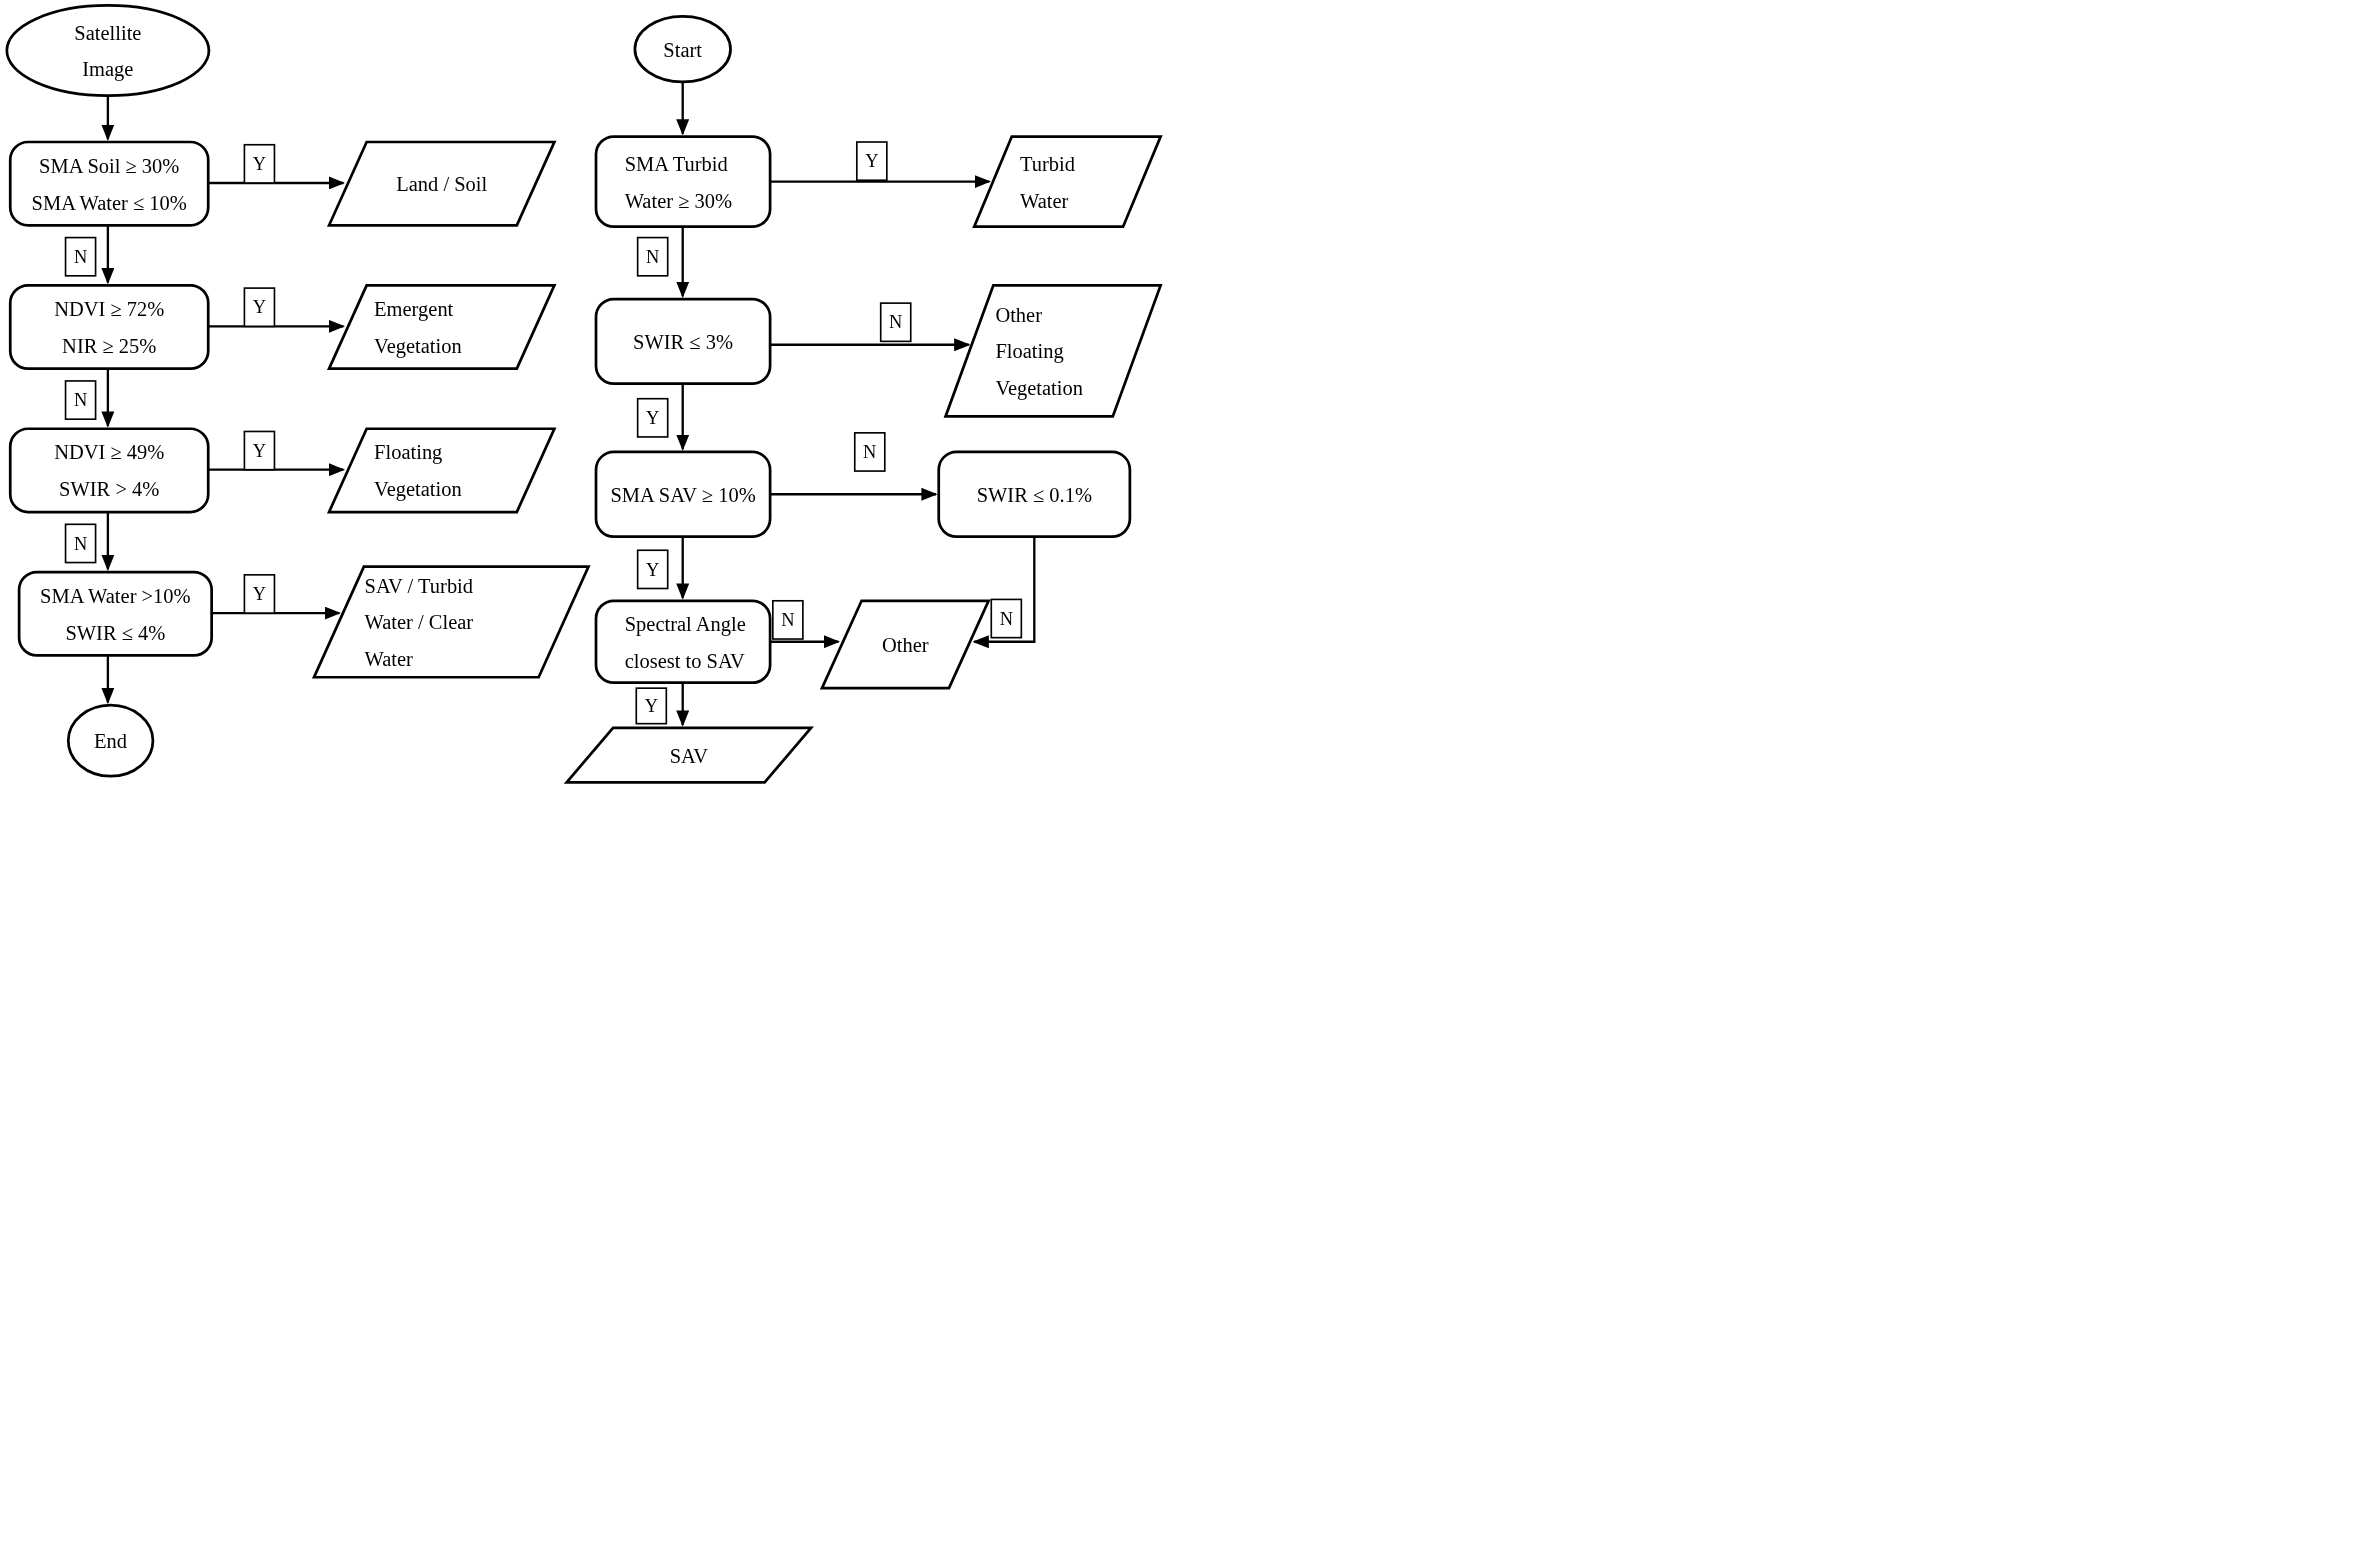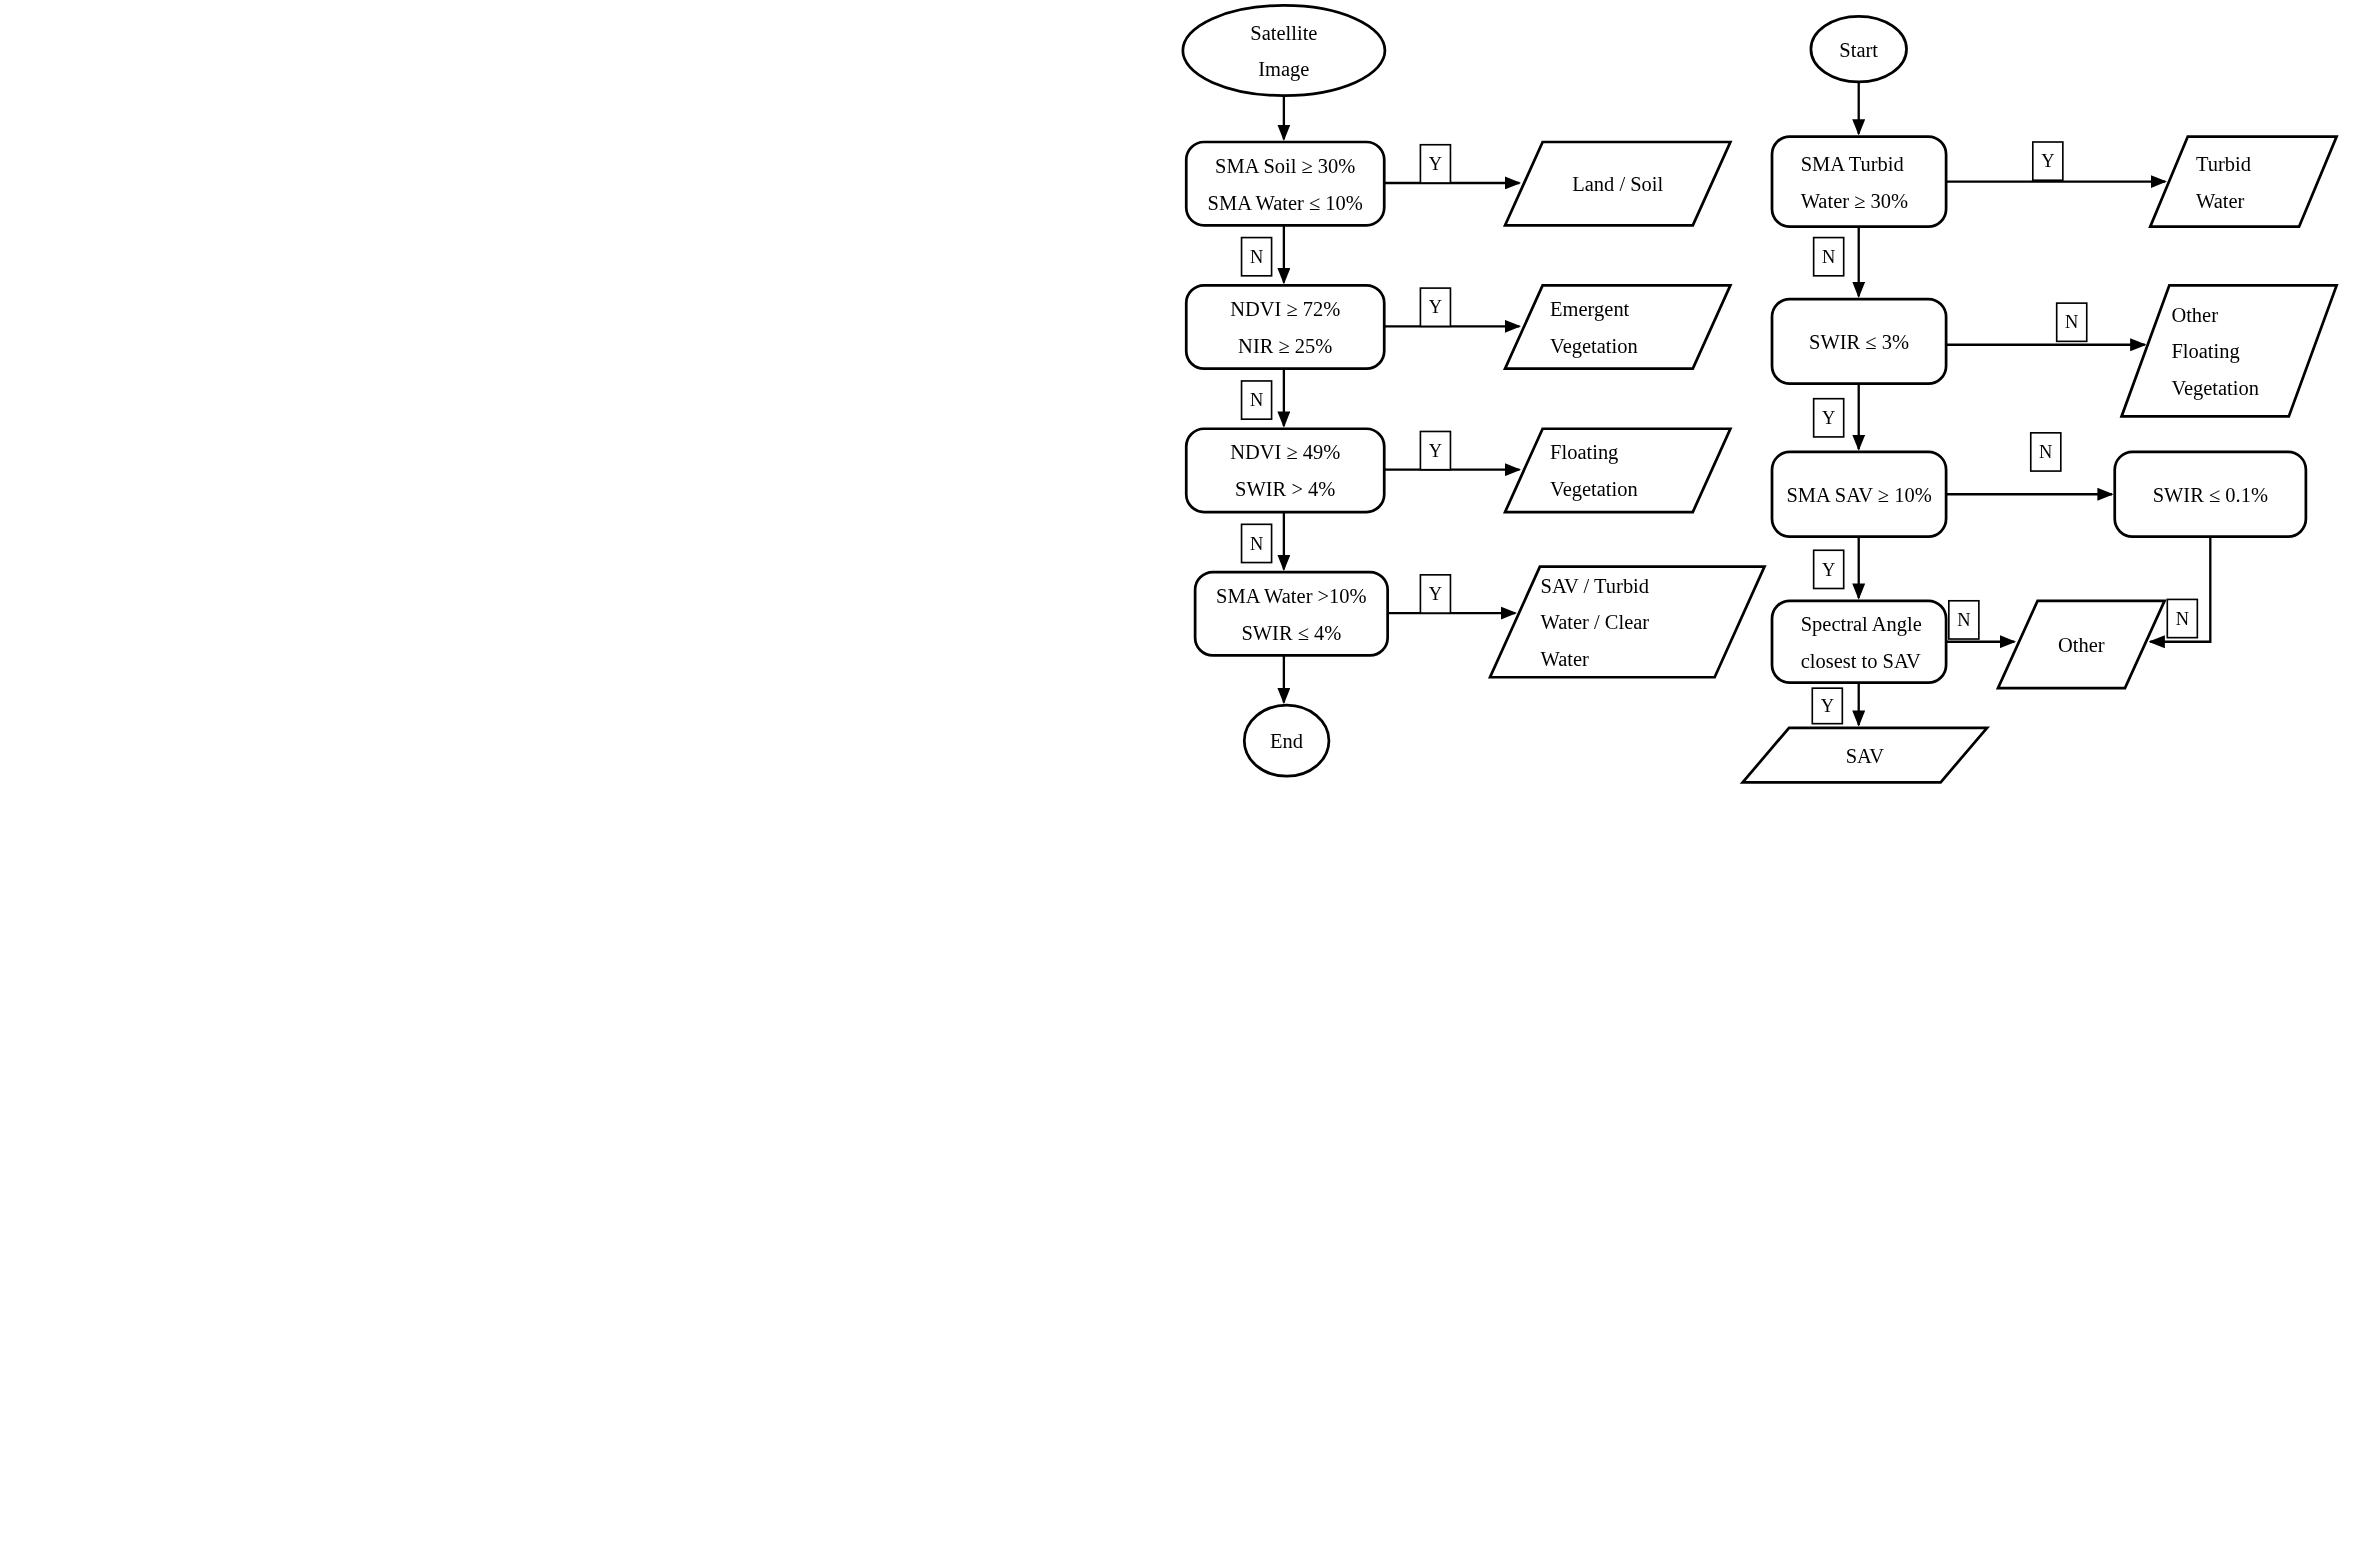--- a/index.html
+++ b/index.html
@@ -1,16 +1,16 @@
 <!DOCTYPE html>
 <html style="font-size:11px"><head>
 <meta charset="utf-8">
 <style>
   html,body{margin:0;padding:0;background:#ffffff;}
-  .stage{width:100%;display:flex;justify-content:flex-end;}
+  .stage{width:100%;display:flex;justify-content:flex-start;}
   svg{display:block;width:100%;max-width:1177px;height:auto;background:#ffffff;}
   svg text{font-family:"Liberation Serif","DejaVu Serif",serif;fill:#000;}
   .node-shape{fill:#ffffff;stroke:#000000;stroke-width:4;}
   .edge-line{fill:none;stroke:#000000;stroke-width:3.4;}
   .label-box{fill:#ffffff;stroke:#000000;stroke-width:2.4;}
   .node-text{font-size:30px;}
   .label-text{font-size:27px;}
 </style>
 </head>
 <body>

